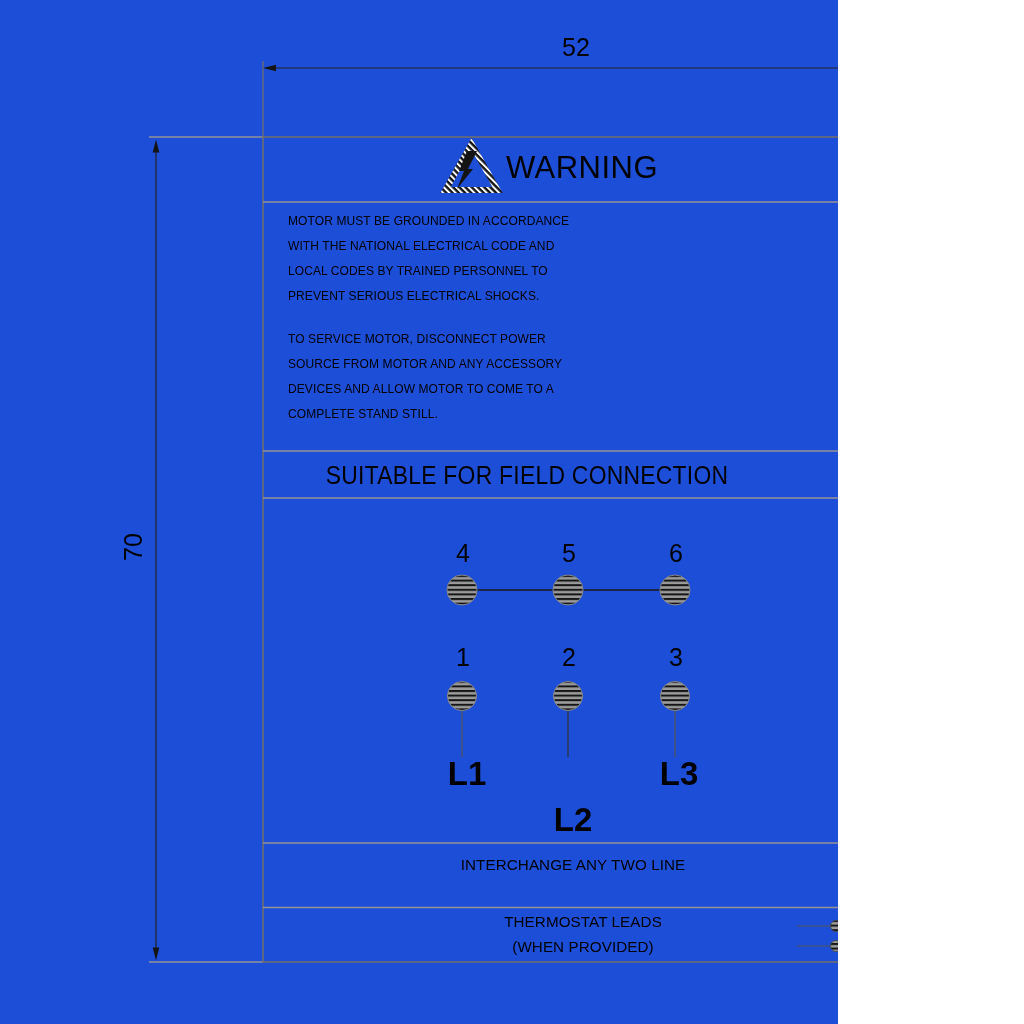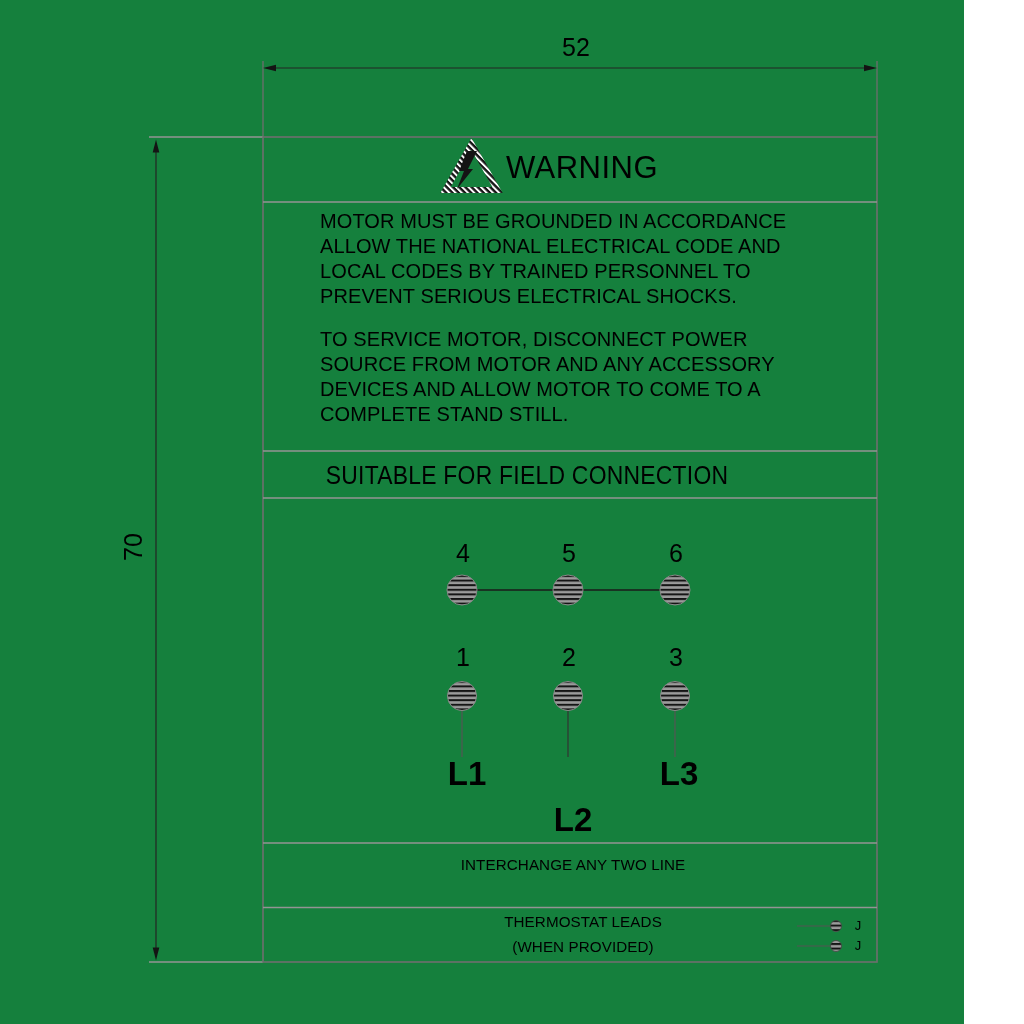--- a/index.html
+++ b/index.html
@@ -1,36 +1,36 @@
 <!DOCTYPE html>
 <html><head>
 <meta charset="utf-8">
 <style>
   html,body { margin:0; padding:0; background:#ffffff; }
   .canvas {
     position:relative;
-    width:964px; height:1024px;
-    background:#15803d;
+    width:838px; height:1024px;
+    background:#1d4ed8;
     font-family:"Liberation Sans", sans-serif;
     color:#000;
     overflow:hidden;
   }
   .drawing { position:absolute; left:0; top:0; }
   .t {
     position:absolute;
     white-space:nowrap;
     color:#000;
     font-family:"Liberation Sans", sans-serif;
   }
   .c  { transform:translate(-50%,-50%); }
   .cx { transform:translateX(-50%); text-align:center; }
   .dim  { font-size:25px; }
   .dim.rot { transform:translate(-50%,-50%) rotate(-90deg); }
   .warn-title { font-size:31px; letter-spacing:0.5px; }
-  .para { font-size:20px; line-height:25px; letter-spacing:0.1px;margin-left:32px; }
+  .para { font-size:12px; line-height:25px; letter-spacing:0.1px; }
   .suitable {
     font-size:26px; letter-spacing:0.3px;
     transform:translate(-50%,-50%) scaleX(0.88);
   }
   .termnum { font-size:25px; }
   .leadlbl { font-size:33px;font-weight:bold; }
   .smallnote { font-size:15.2px; line-height:25px; letter-spacing:0.1px;margin-left:21px; }
   .jlbl { font-size:13px; }
 </style>
 </head>
@@ -99,21 +99,21 @@
     </g>
   </svg>
 
   <div class="t c dim" style="left:576px; top:47px;">52</div>
   <div class="t dim rot" style="left:133px; top:547px;">70</div>
 
   <div class="t c warn-title" style="left:582px; top:168px;">WARNING</div>
 
   <div class="t para" style="left:288px; top:209px;">
     <div>MOTOR MUST BE GROUNDED IN ACCORDANCE</div>
-    <div>ALLOW THE NATIONAL ELECTRICAL CODE AND</div>
+    <div>WITH THE NATIONAL ELECTRICAL CODE AND</div>
     <div>LOCAL CODES BY TRAINED PERSONNEL TO</div>
     <div>PREVENT SERIOUS ELECTRICAL SHOCKS.</div>
   </div>
 
   <div class="t para" style="left:288px; top:327px;">
     <div>TO SERVICE MOTOR, DISCONNECT POWER</div>
     <div>SOURCE FROM MOTOR AND ANY ACCESSORY</div>
     <div>DEVICES AND ALLOW MOTOR TO COME TO A</div>
     <div>COMPLETE STAND STILL.</div>
   </div>

